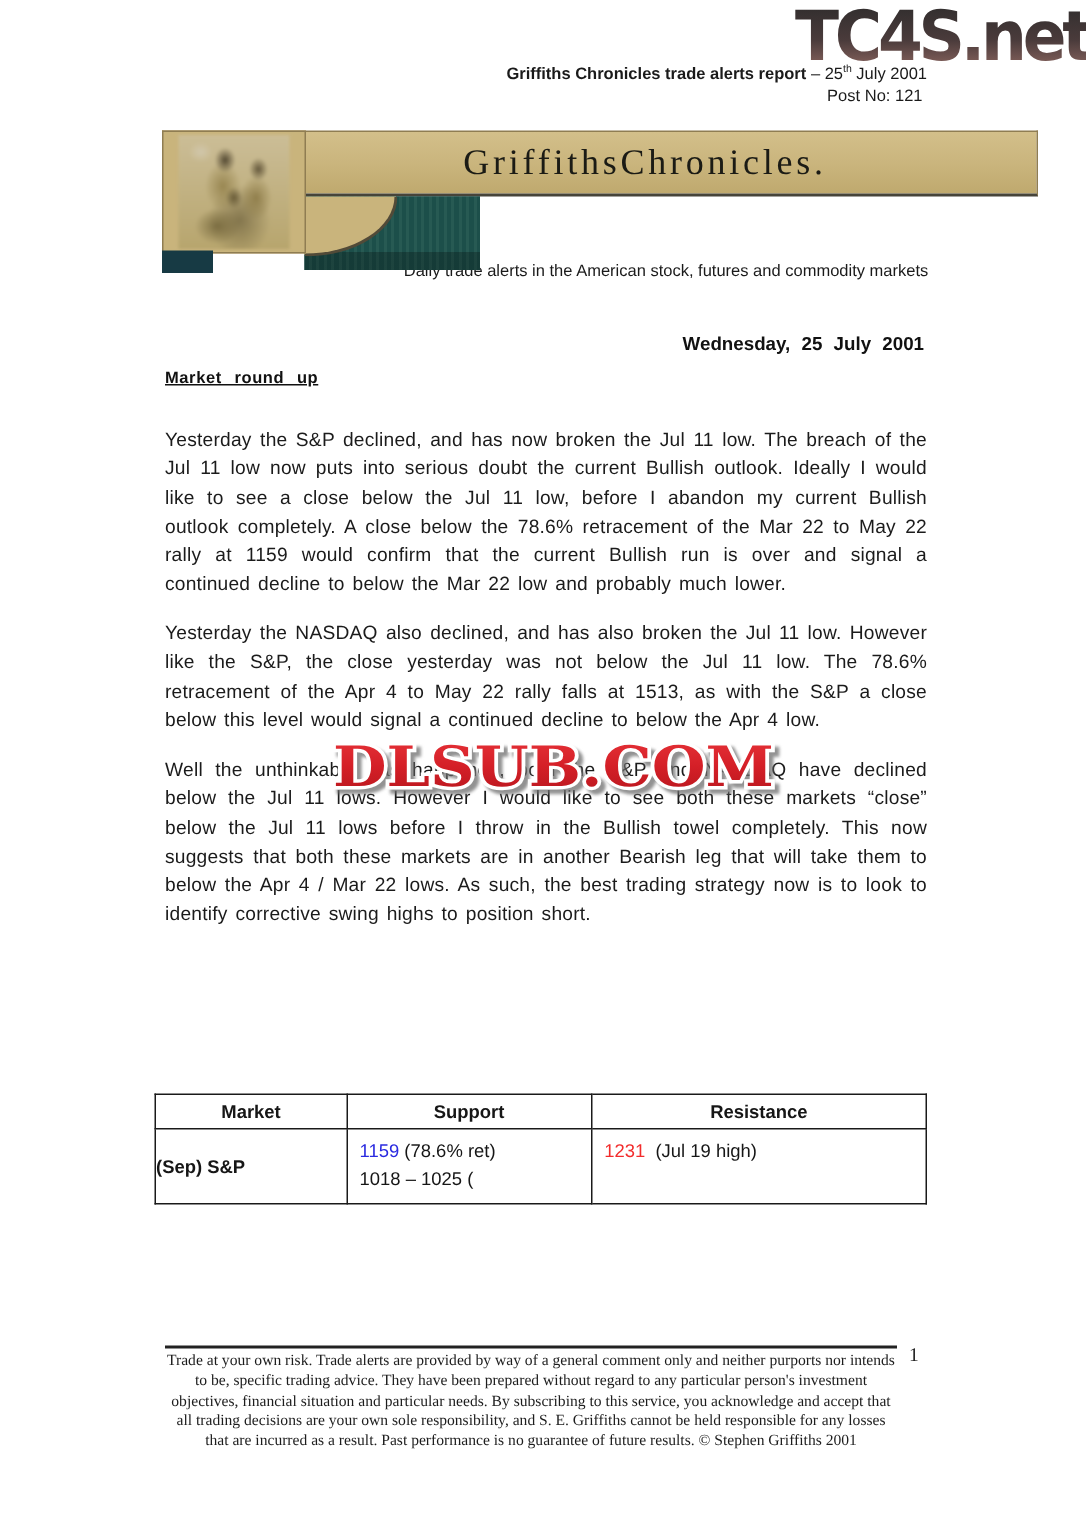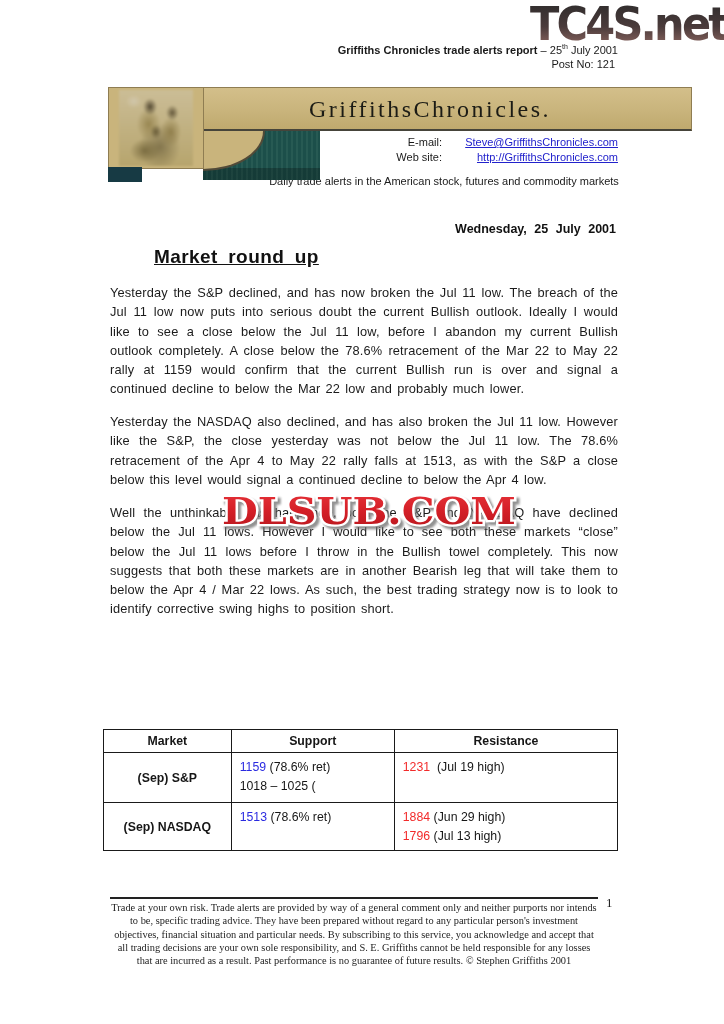--- a/index.html
+++ b/index.html
@@ -69,43 +69,43 @@
   #contact .row { display:grid; grid-template-columns:auto 164px; }
   #contact .lbl { text-align:right; padding-right:12px; color:#1a1a1a; }
   #contact .val { text-align:right; }
   #contact a { color:#2222cc; text-decoration:underline; }
 
   #tagline { position:absolute; top:175px; left:268px; width:352px; text-align:center; font-size:11px; color:#1a1a1a; }
 
   #date-line { position:absolute; top:206px; right:108px; font-weight:bold; font-size:12.5px; word-spacing:4px; color:#111;margin-top:16px; }
 
   #section-heading {
-    position:absolute; top:246px; left:110px; font-weight:bold; font-size:19px;
-    text-decoration:underline; word-spacing:5px; letter-spacing:.4px; color:#111;margin-left:44px;
+    position:absolute; top:246px; left:110px; font-weight:bold; font-size:11px;
+    text-decoration:underline; word-spacing:5px; letter-spacing:.4px; color:#111;
   }
 
   
   .para {
     position:absolute; left:110px; width:508px;
     font-size:12.8px; line-height:19.3px; text-align:justify;
     color:#1b1b1b; letter-spacing:.15px; word-spacing:1.5px;
   }
   #p1 { top:283px; }
   #p2 { top:412px; }
   #p3 { top:503px; }
   #p4 { top:637px; }
 
   
   #watermark { position:absolute; left:218px; top:486px; z-index:5; }
 
   
   #market-table { position:absolute; left:103px; top:729px; width:515px; border-collapse:collapse; font-size:12.3px; color:#161616;border-radius:16px; }
   #market-table th, #market-table td { border:1.6px solid #1a1a1a; }
   #market-table th { font-weight:bold; text-align:center; height:23px; padding:2px 4px; }
-  #market-table .market { font-weight:bold; text-align:center; vertical-align:middle; width:119px; }
+  #market-table .market { font-weight:bold; text-align:left; vertical-align:middle; width:119px; }
   #market-table .vals { vertical-align:top; padding:5px 6px 4px 8px; line-height:19px; }
   #market-table .vals div { white-space:pre-wrap; }
   #market-table .col-support { width:152px; }
   #market-table .col-resist  { width:208px; }
   #market-table tr.r1 td { height:50px; }
   #market-table tr.r2 td { height:46px; }
 
   
   #footer-rule { position:absolute; left:110px; top:897px; width:488px; height:2px; background:#222; }
   #disclaimer {
@@ -146,30 +146,20 @@
     <div class="curve"></div>
     <div class="bar">
       <span class="title">GriffithsChronicles.</span>
     </div>
     <div class="left-block">
       <div class="photo"></div>
     </div>
     <div class="teal-corner"></div>
   </div>
 
-  <div id="contact">
-    <div class="row">
-      <span class="lbl">E-mail:</span>
-      <span class="val"><a href="#">Steve@GriffithsChronicles.com</a></span>
-    </div>
-    <div class="row">
-      <span class="lbl">Web site:</span>
-      <span class="val"><a href="#">http://GriffithsChronicles.com</a></span>
-    </div>
-  </div>
 
   <div id="tagline">Daily trade alerts in the American stock, futures and commodity markets</div>
 
   <div id="date-line">Wednesday, 25 July 2001</div>
 
   <div id="section-heading">Market round up</div>
 
   <div id="p1" class="para">Yesterday the S&amp;P declined, and has now broken the Jul 11 low. The breach of the Jul 11 low now puts into serious doubt the current Bullish outlook. Ideally I would like to see a close below the Jul 11 low, before I abandon my current Bullish outlook completely. A close below the 78.6% retracement of the Mar 22 to May 22 rally at 1159 would confirm that the current Bullish run is over and signal a continued decline to below the Mar 22 low and probably much lower.</div>
   <div id="p2" class="para">Yesterday the NASDAQ also declined, and has also broken the Jul 11 low. However like the S&amp;P, the close yesterday was not below the Jul 11 low. The 78.6% retracement of the Apr 4 to May 22 rally falls at 1513, as with the S&amp;P a close below this level would signal a continued decline to below the Apr 4 low.</div>
   <div id="p3" class="para">Well the unthinkable has happened, both the S&amp;P and NASDAQ have declined below the Jul 11 lows. However I would like to see both these markets “close” below the Jul 11 lows before I throw in the Bullish  towel completely. This now suggests that both these markets are in another Bearish leg that will take them to below the Apr 4 / Mar 22 lows. As such, the best trading strategy now is to look to identify corrective swing highs to position short.</div>
@@ -199,30 +189,20 @@
         <tr class="r1">
           <td class="market">(Sep) S&amp;P</td>
           <td class="vals">
             <div><span style="color: rgb(42, 42, 224);">1159</span><span> (78.6% ret)</span></div>
             <div><span>1018 – 1025 (</span></div>
           </td>
           <td class="vals">
             <div><span style="color: rgb(242, 43, 43);">1231</span><span>  (Jul 19 high)</span></div>
           </td>
         </tr>
-        <tr class="r2">
-          <td class="market">(Sep) NASDAQ</td>
-          <td class="vals">
-            <div><span style="color: rgb(42, 42, 224);">1513</span><span> (78.6% ret)</span></div>
-          </td>
-          <td class="vals">
-            <div><span style="color: rgb(242, 43, 43);">1884</span><span> (Jun 29 high)</span></div>
-            <div><span style="color: rgb(242, 43, 43);">1796</span><span> (Jul 13 high)</span></div>
-          </td>
-        </tr>
       </tbody>
   </table>
 
   <div id="footer-rule"></div>
   <div id="disclaimer">Trade at your own risk. Trade alerts are provided by way of a general comment only and neither purports nor intends to be, specific trading advice. They have been prepared without regard to any particular person's investment objectives, financial situation and particular needs. By subscribing to this service, you acknowledge and accept that all trading decisions are your own sole responsibility, and S. E. Griffiths cannot be held responsible for any losses that are incurred as a result.  Past performance is no guarantee of future results.  © Stephen Griffiths 2001</div>
   <div id="page-number">1</div>
 
 
 </div>
 

